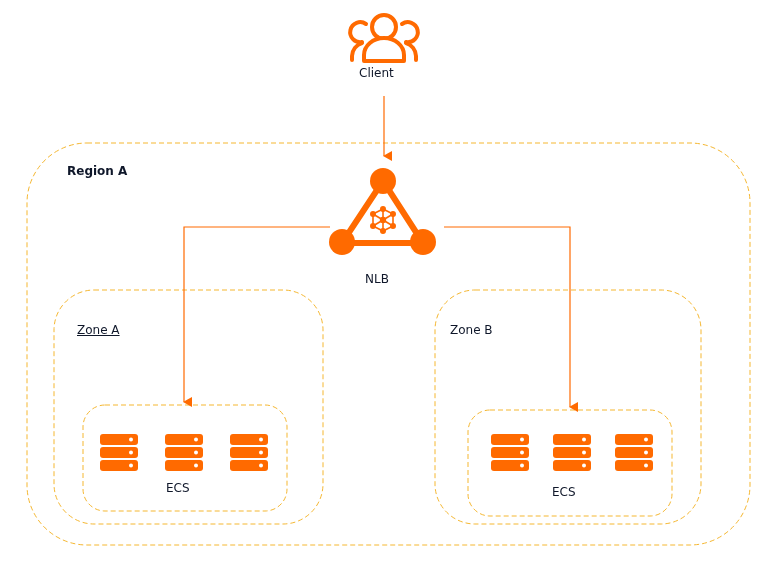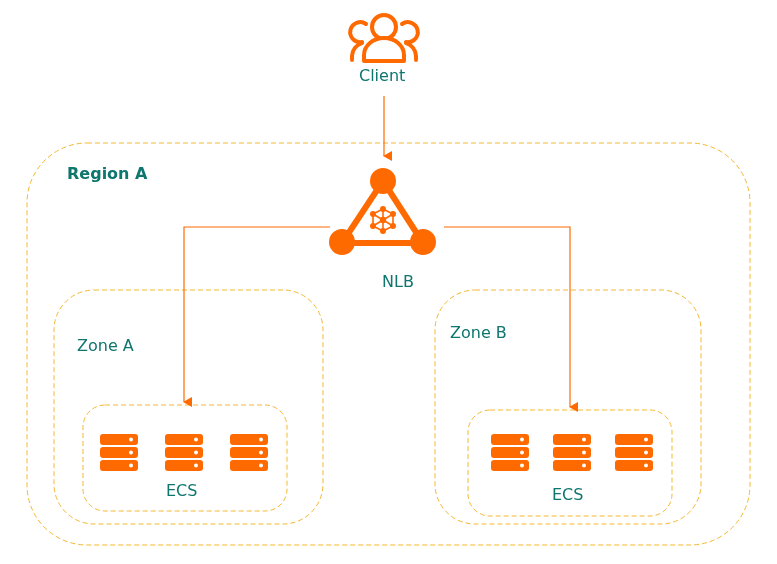--- a/index.html
+++ b/index.html
@@ -1,18 +1,18 @@
 <!DOCTYPE html>
 <html><head>
 <meta charset="utf-8">
 <style>
   html,body{margin:0;padding:0;background:#ffffff;}
   body{width:777px;height:564px;position:relative;overflow:hidden;font-family:"DejaVu Sans","Liberation Sans",sans-serif;}
   svg{position:absolute;left:0;top:0;}
-  .lbl{position:absolute;font-size:16px;color:#0f766e;white-space:nowrap;}
+  .lbl{position:absolute;font-size:12px;color:#0f172a;white-space:nowrap;}
 </style>
 </head>
 <body>
 
 <svg width="777" height="564" viewBox="0 0 777 564">
   <defs>
     <marker id="arr" markerWidth="10" markerHeight="10" refX="5" refY="8" orient="auto" markerUnits="userSpaceOnUse">
       <path d="M0,0 L10,0 L5,9 Z" fill="#ff6a00"></path>
     </marker>
   </defs>
@@ -105,18 +105,18 @@
         <circle cx="646" cy="439.5" r="2" fill="#fff"></circle>
         <rect x="615" y="447" width="38" height="11" rx="3" fill="#ff6a00"></rect>
         <circle cx="646" cy="452.5" r="2" fill="#fff"></circle>
         <rect x="615" y="460" width="38" height="11" rx="3" fill="#ff6a00"></rect>
         <circle cx="646" cy="465.5" r="2" fill="#fff"></circle>
       </g>
     </g>
 </svg>
 
 <div class="lbl" style="left:359px;top:66px;">Client</div>
-<div class="lbl" style="left:382px;top:272px;">NLB</div>
+<div class="lbl" style="left:365px;top:272px;">NLB</div>
 <div class="lbl" style="left:67px;top:164px;font-weight:bold;">Region A</div>
-<div class="lbl" style="left:77px;top:336px;">Zone A</div>
+<div class="lbl" style="left:77px;top:323px;text-decoration:underline;">Zone A</div>
 <div class="lbl" style="left:450px;top:323px;text-align:right;">Zone B</div>
 <div class="lbl" style="left:166px;top:481px;">ECS</div>
 <div class="lbl" style="left:552px;top:485px;">ECS</div>
 
 </body></html>

